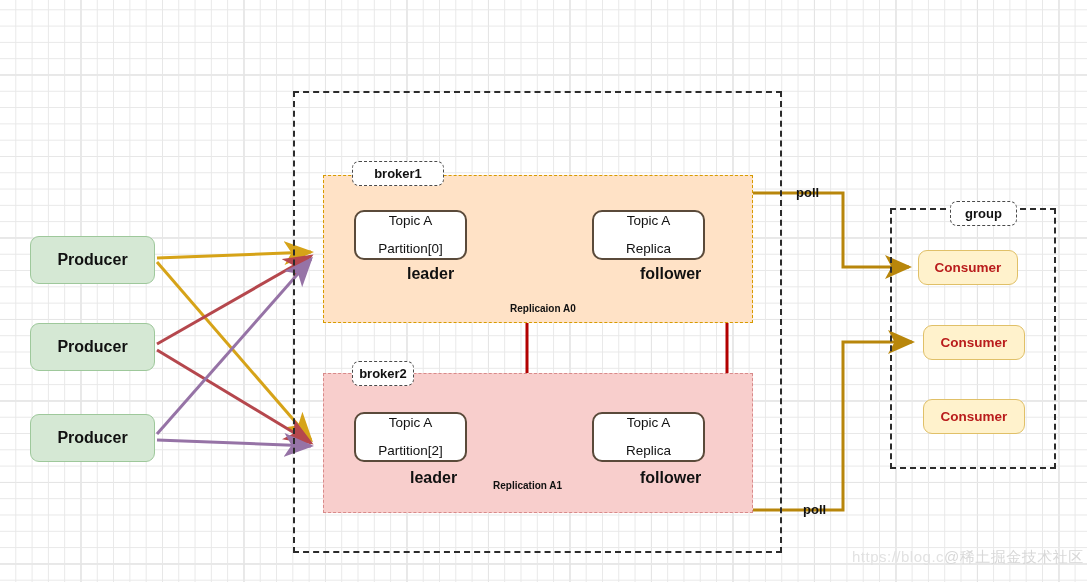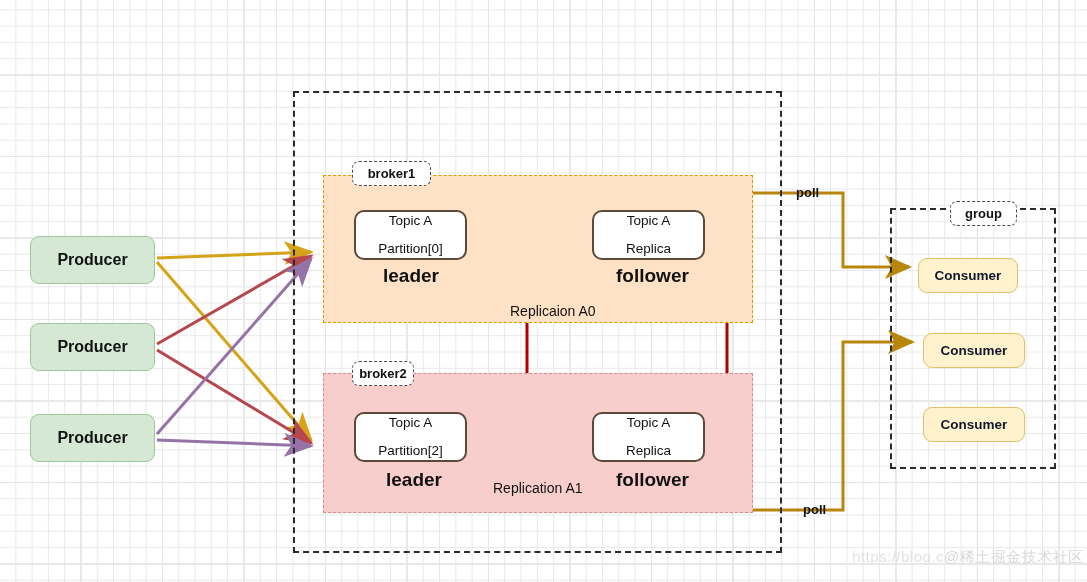--- a/index.html
+++ b/index.html
@@ -68,21 +68,21 @@
     position: absolute;
     background: #ffffff;
     border: 1.6px dashed #4a4a4a;
     border-radius: 7px;
     box-sizing: border-box;
     display: flex; align-items: center; justify-content: center;
     font-size: 13px; font-weight: bold; color: #111111;
     z-index: 6;
   }
   .chip-cluster { left: 332px; top: 85px;  width: 95px;  height: 37px; }
-  .chip-broker1 { left: 352px; top: 161px; width: 79px;  height: 25px; }
+  .chip-broker1 { left: 352px; top: 161px; width: 92px;  height: 25px; }
   .chip-broker2 { left: 352px; top: 361px; width: 62px;  height: 25px; }
   .chip-group   { left: 950px; top: 201px; width: 67px;  height: 25px; text-align: center; }
 
   
   .broker {
     position: absolute;
     box-sizing: border-box;
     border-width: 1.6px;
     border-style: dashed;
   }
@@ -109,31 +109,31 @@
     z-index: 4;
   }
   .topic span { display: block; }
   .topic-p0  { left: 354px; top: 210px; width: 113px; height: 50px; }
   .topic-r0  { left: 592px; top: 210px; width: 113px; height: 50px; }
   .topic-p1  { left: 354px; top: 412px; width: 113px; height: 50px; }
   .topic-r1  { left: 592px; top: 412px; width: 113px; height: 50px; }
 
   .sublabel {
     position: absolute;
-    font-size: 19px; font-weight: bold; color: #111111;
-    z-index: 5; white-space: nowrap;
+    font-size: 16px; font-weight: bold; color: #111111;
+    z-index: 5; white-space: nowrap; margin-left: 24px;
   }
   .sub-l0 { left: 383px; top: 265px; }
   .sub-f0 { left: 616px; top: 265px; }
   .sub-l1 { left: 386px; top: 469px; }
   .sub-f1 { left: 616px; top: 469px; }
 
   .repl-label {
     position: absolute;
-    font-size: 14px; font-weight: normal; color: #111111;
+    font-size: 10px; font-weight: bold; color: #111111;
     z-index: 5; white-space: nowrap;
   }
   .repl-a0 { left: 510px; top: 303px; }
   .repl-a1 { left: 493px; top: 480px; }
 
   .poll-label {
     position: absolute;
     font-size: 13px; font-weight: bold; color: #111111;
     z-index: 5; white-space: nowrap;
     background: transparent;
@@ -157,23 +157,22 @@
   .prod-3 { left: 30px; top: 414px; width: 125px; height: 48px; }
 
   
   .consumer {
     position: absolute;
     box-sizing: border-box;
     background: #fff2cc;
     border: 1.6px solid #e0c068;
     border-radius: 9px;
     display: flex; align-items: center; justify-content: center;
-    font-size: 13.5px; font-weight: bold; color: #0f172a;
+    font-size: 13.5px; font-weight: bold; color: #b91c1c;
     z-index: 4;
-    margin-top: 8px;
   }
   .cons-1 { left: 918px; top: 250px; width: 100px; height: 35px; }
   .cons-2 { left: 923px; top: 325px; width: 102px; height: 35px; }
   .cons-3 { left: 923px; top: 399px; width: 102px; height: 35px; }
 
   
   .watermark {
     position: absolute;
     left: 838px; top: 548px;
     font-size: 15px;

